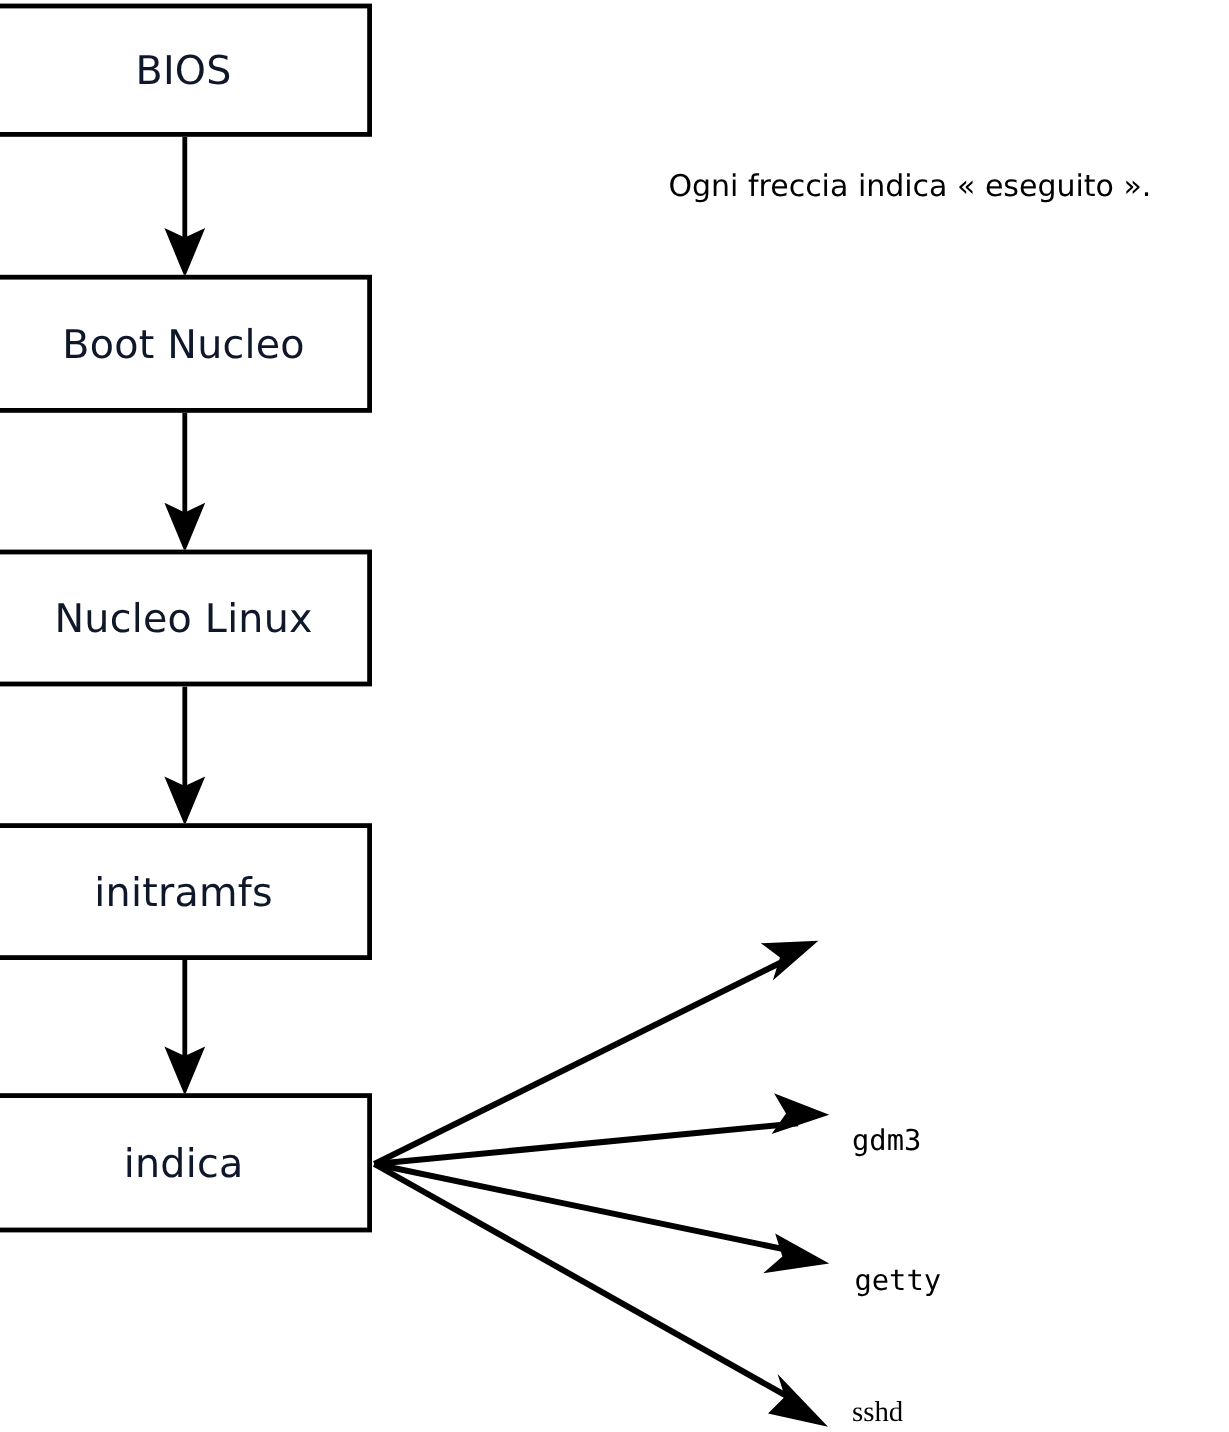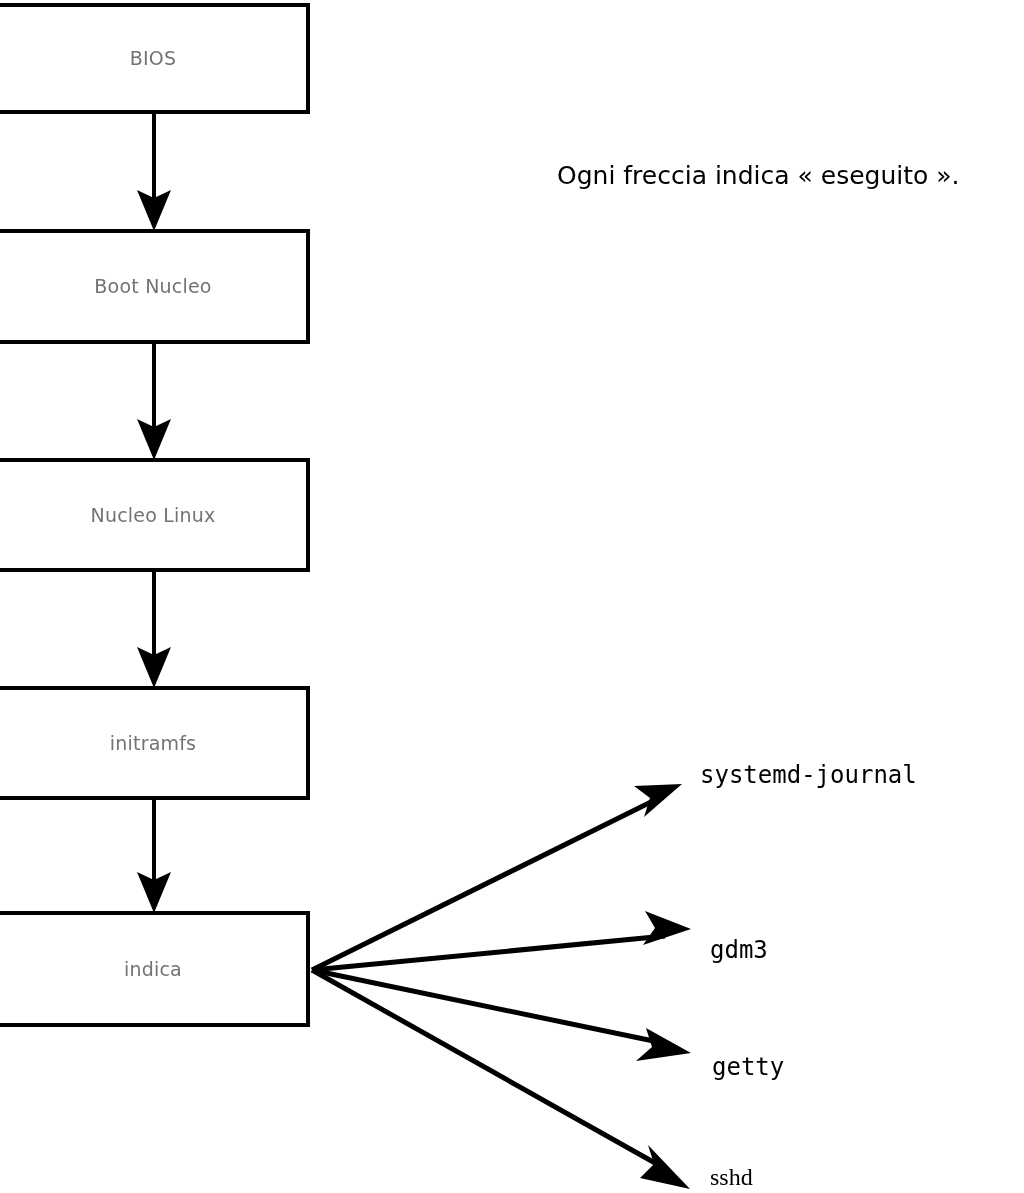--- a/index.html
+++ b/index.html
@@ -30,22 +30,22 @@
     position: absolute;
     box-sizing: border-box;
     border: 4px solid #000000;
     background: #ffffff;
     display: flex;
     align-items: center;
     justify-content: center;
   }
   .node-label {
     font-family: "DejaVu Sans", sans-serif;
-    font-size: 19px;
-    color: #737373;
+    font-size: 33px;
+    color: #0f172a;
     line-height: 1;
     letter-spacing: 0.2px;
     white-space: nowrap;
   }
   .leaf-label {
     position: absolute;
     font-family: "DejaVu Sans Mono", monospace;
     font-size: 24px;
     color: #000000;
     line-height: 1;
@@ -118,23 +118,22 @@
   </div>
 
   <div class="node-box" style="left:-4px; top:686px; width:314px; height:114px;">
     <span class="node-label">initramfs</span>
   </div>
 
   <div class="node-box" style="left:-4px; top:911px; width:314px; height:116px;">
     <span class="node-label">indica</span>
   </div>
 
-  <div class="leaf-label" style="left:700px; top:763px;">systemd-journal</div>
 
   <div class="leaf-label" style="left:710px; top:938px;">gdm3</div>
 
   <div class="leaf-label" style="left:712px; top:1055px;">getty</div>
 
   <div class="leaf-label" style="left:710px; top:1165px;font-family:Liberation Serif, serif;">sshd</div>
 
-  <div class="caption" style="left:557px; top:163px;text-align:center;">Ogni freccia indica « eseguito ».</div>
+  <div class="caption" style="left:557px; top:142px;text-align:center;">Ogni freccia indica « eseguito ».</div>
 
 </div>
 
 </body></html>

